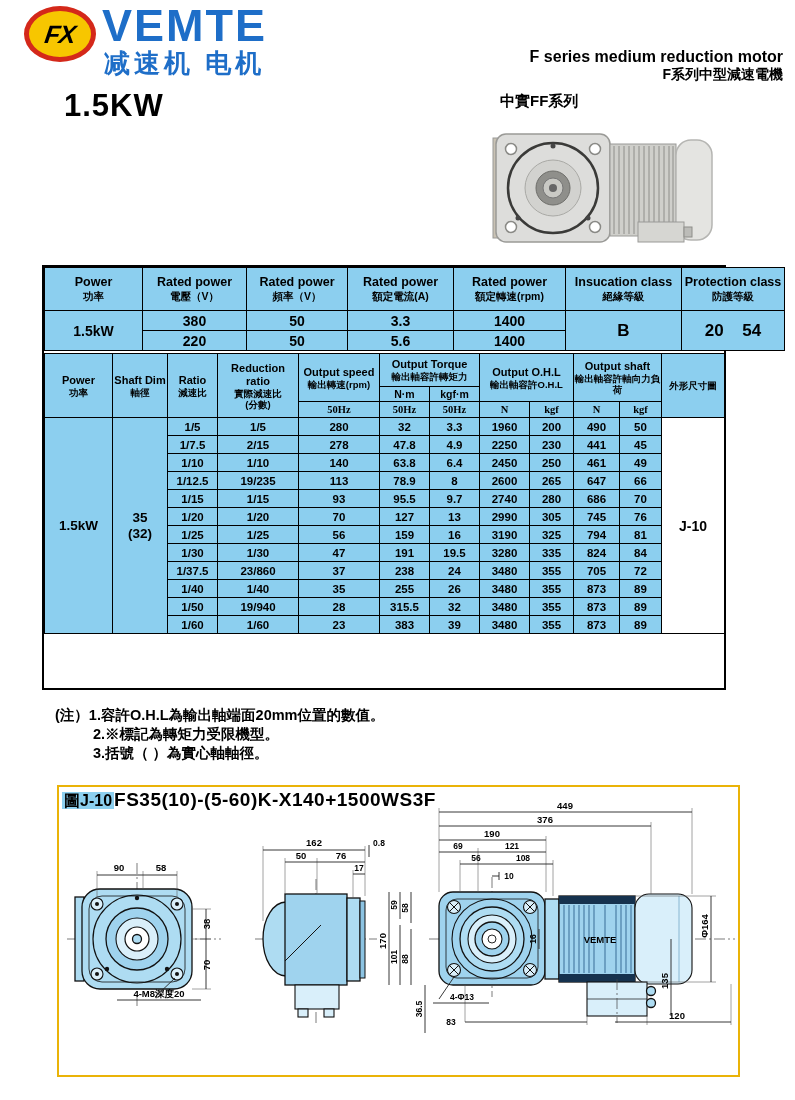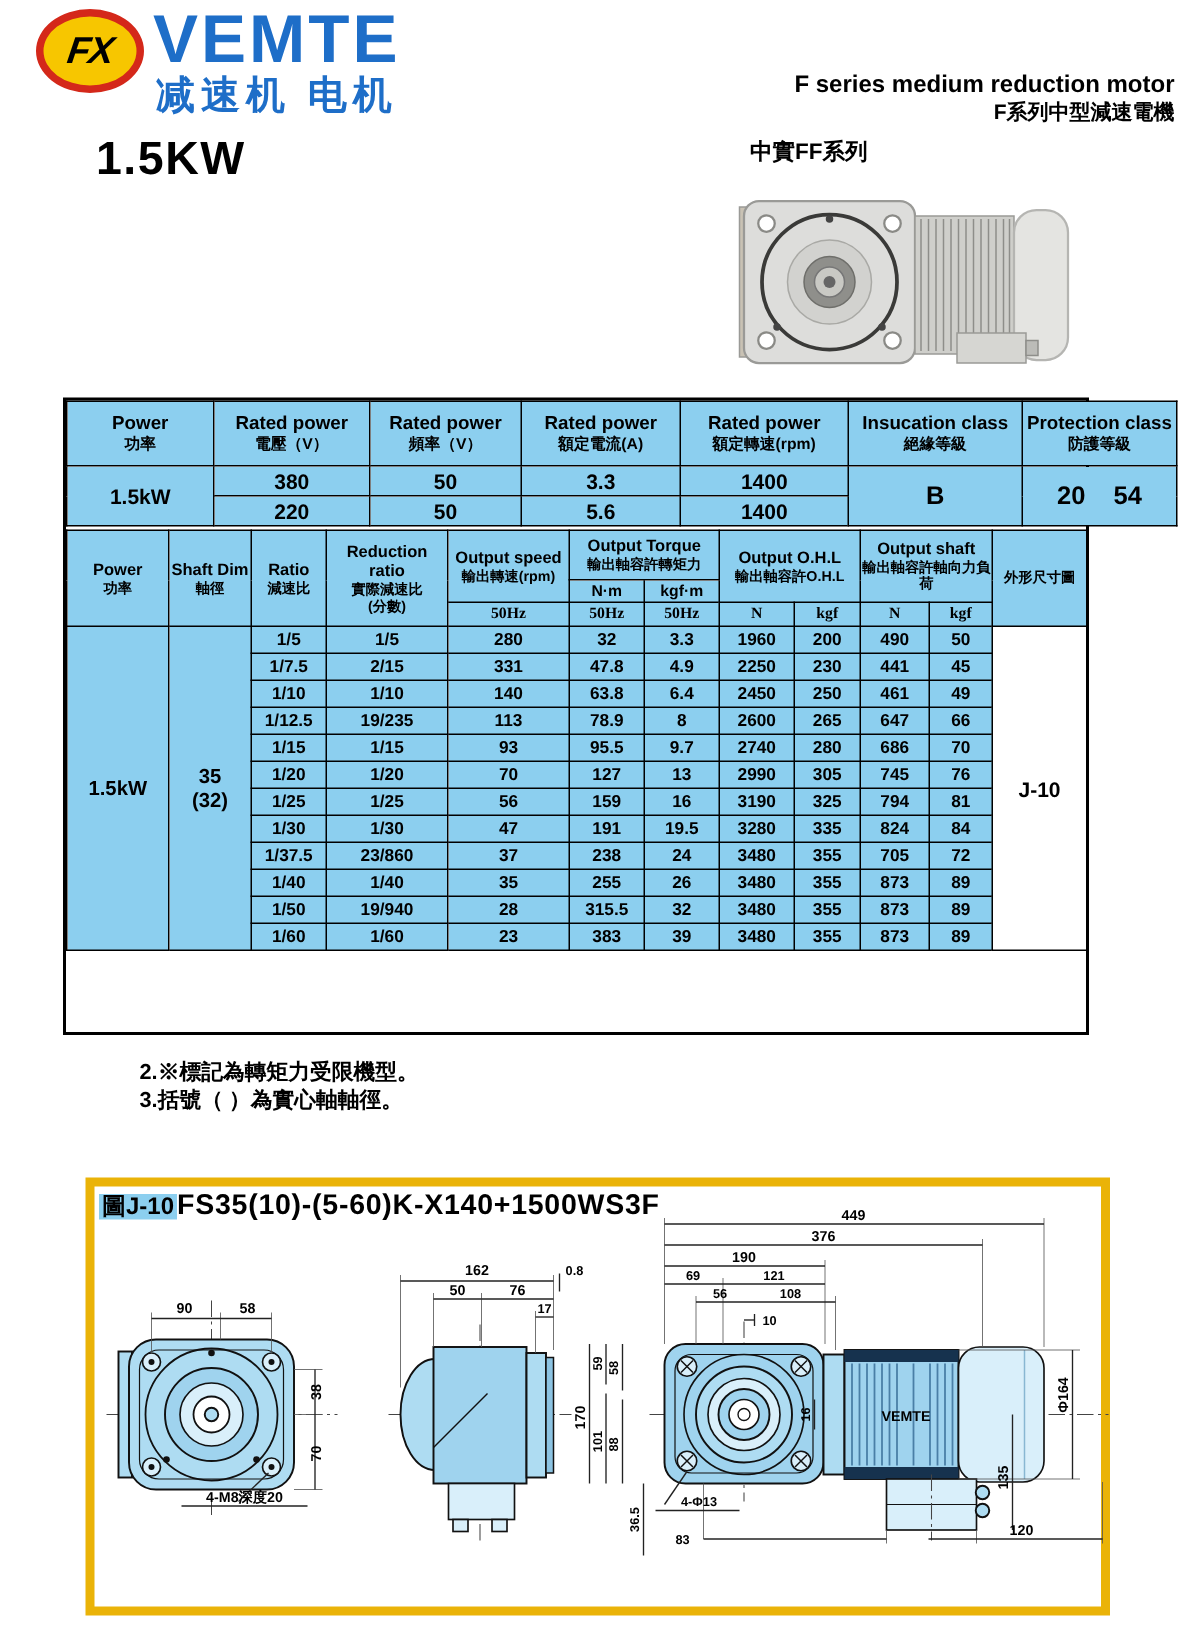--- a/index.html
+++ b/index.html
@@ -45,21 +45,21 @@
   .t2 td{font-size:11.5px;height:17px;}
   .t2 td.big-cell{font-size:13.5px;}
   .t2 td.dim-cell{background:#fff;font-size:14px;}
   .shaft-line{font-size:13.5px;line-height:16px;}
 
   
   .notes{left:55px;top:706px;font-size:14.5px;font-weight:bold;line-height:19px;}
   .notes .ind{padding-left:38px;}
 
   
-  .drawing{left:57px;top:785px;width:683px;height:292px;border:6px solid #eab308;
+  .drawing{left:57px;top:785px;width:683px;height:292px;border:2px solid #eab308;
            box-sizing:border-box;}
   .dwg-title{position:absolute;left:3px;top:2px;white-space:nowrap;}
   .dwg-tag{background:#8CCFEF;font-size:16px;font-weight:bold;padding:0 2px;}
   .dwg-model{font-size:19px;font-weight:bold;letter-spacing:0.5px;}
   .dwg-svg{position:absolute;left:0;top:14px;width:679px;height:274px;}
 
   
   .oln{fill:#AEDCF2;stroke:#111;stroke-width:1.3;}
   .oln2{fill:#9FD3EE;stroke:#111;stroke-width:1.3;}
   .oln3{fill:#D9EFFA;stroke:#111;stroke-width:1.1;}
@@ -268,21 +268,21 @@
           <td>3.3</td>
           <td>1960</td>
           <td>200</td>
           <td>490</td>
           <td>50</td>
           <td class="dim-cell" rowspan="12">J-10</td>
         </tr>
         <tr>
           <td>1/7.5</td>
           <td>2/15</td>
-          <td>331</td>
+          <td>278</td>
           <td>47.8</td>
           <td>4.9</td>
           <td>2250</td>
           <td>230</td>
           <td>441</td>
           <td>45</td>
         </tr>
         <tr>
           <td>1/10</td>
           <td>1/10</td>
@@ -391,20 +391,21 @@
           <td>3480</td>
           <td>355</td>
           <td>873</td>
           <td>89</td>
         </tr>
       </tbody>
   </table>
 </div>
 
 <div class="abs notes">
+  <div><span>(注）</span><span>1.容許O.H.L為輸出軸端面20mm位置的數值。</span></div>
   <div class="ind">2.※標記為轉矩力受限機型。</div>
   <div class="ind">3.括號（ ）為實心軸軸徑。</div>
 </div>
 
 <div class="abs drawing">
   <div class="dwg-title">
     <span class="dwg-tag">圖J-10</span><span class="dwg-model">FS35(10)-(5-60)K-X140+1500WS3F</span>
   </div>
 
   <svg class="dwg-svg" viewBox="0 0 679 274">

